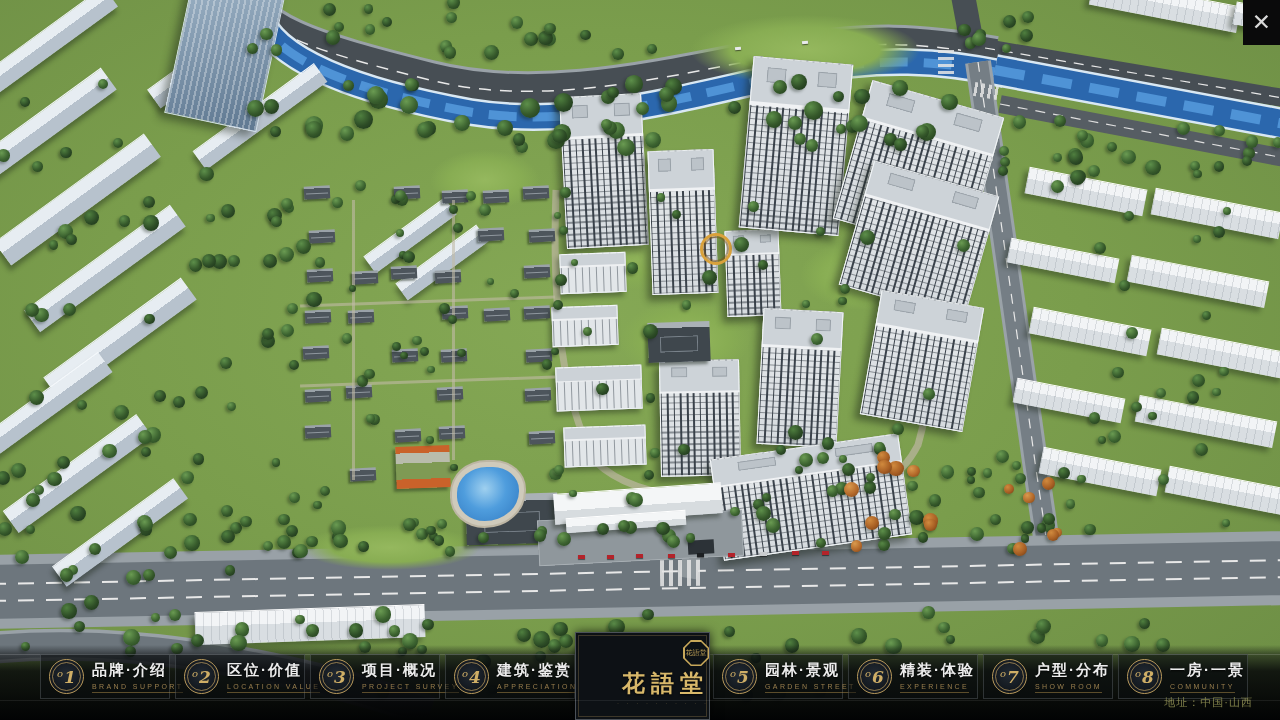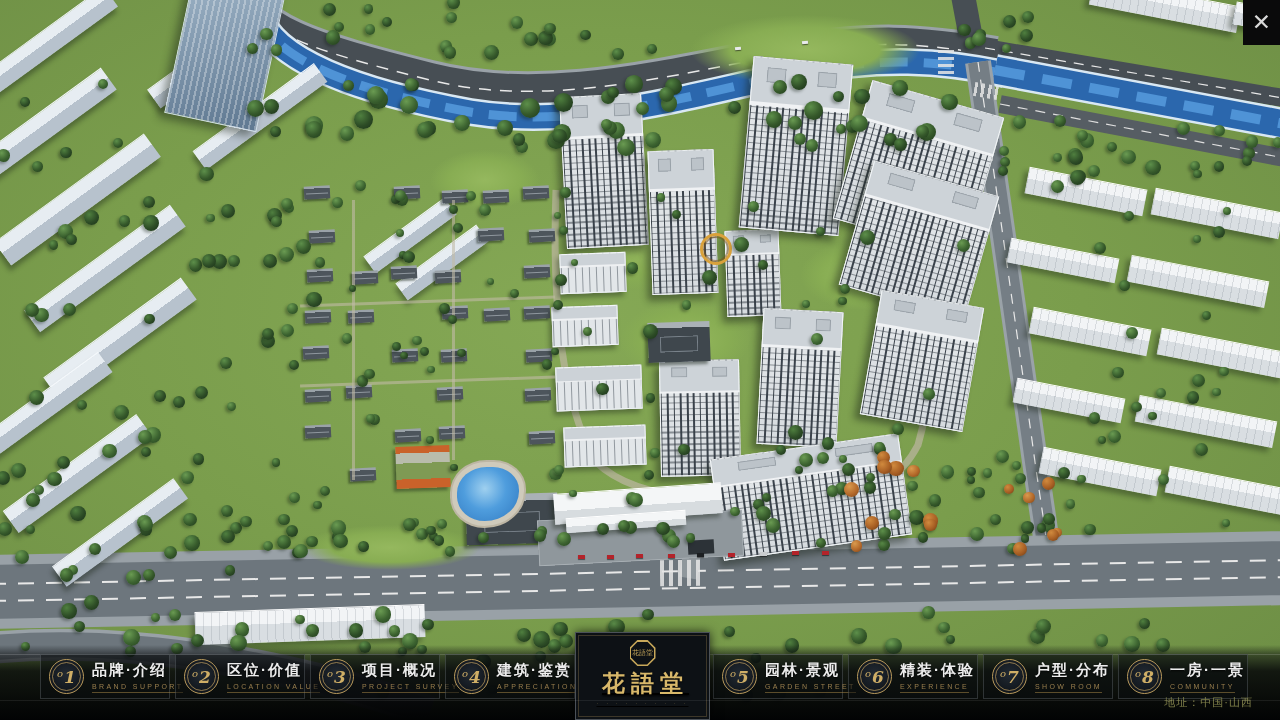--- a/index.html
+++ b/index.html
@@ -58,21 +58,21 @@
     position:relative;flex:0 0 auto;display:flex;align-items:center;justify-content:center;
     font-family:"DejaVu Serif",serif;font-style:italic;color:#cfae66;}
   .badge::before{content:"";position:absolute;inset:2px;border-radius:50%;border:1px solid rgba(185,154,92,.75);}
   .badge .o{font-size:10px;margin-right:1px;margin-top:-6px;}
   .badge .n{font-size:17px;font-weight:bold;}
   .mlabels{margin-left:8px;display:flex;flex-direction:column;align-items:flex-start;}
   .zh{font-size:15px;font-weight:bold;color:#ececec;letter-spacing:2px;white-space:nowrap;text-shadow:0 1px 2px rgba(0,0,0,.8);}
   .en{font-size:7px;color:#9a7f4e;letter-spacing:2.4px;margin-top:3px;padding-bottom:2px;border-bottom:1px solid rgba(160,130,70,.55);white-space:nowrap;}
   .logo-panel{position:absolute;left:575px;top:-13px;width:135px;height:88px;background:#0d1115;
     border:1px solid rgba(150,160,170,.45);box-sizing:border-box;box-shadow:inset 0 0 0 2px #0d1115, inset 0 0 0 3px rgba(185,154,92,.28), 0 0 10px rgba(0,0,0,.7);
-    display:flex;flex-direction:column;align-items:center;cursor:pointer;text-decoration:underline;}
+    display:flex;flex-direction:column;align-items:flex-end;cursor:pointer;}
   .seal{margin-top:7px;width:26px;height:26px;background:#c8a85a;
     clip-path:polygon(30% 0,70% 0,100% 30%,100% 70%,70% 100%,30% 100%,0 70%,0 30%);position:relative;}
   .seal-in{position:absolute;inset:1.5px;background:#0d1115;clip-path:polygon(30% 0,70% 0,100% 30%,100% 70%,70% 100%,30% 100%,0 70%,0 30%);
     display:flex;align-items:center;justify-content:center;color:#c8a85a;font-size:7px;letter-spacing:0;}
   .logo-name{font-family:"DejaVu Serif",serif;font-weight:bold;color:#d8b86a;font-size:23px;letter-spacing:6px;margin-top:2px;margin-left:6px;
     text-shadow:0 1px 2px rgba(0,0,0,.9);}
   .logo-sub{color:rgba(200,170,100,.55);font-size:6px;letter-spacing:3px;margin-top:1px;}
   .address{position:absolute;right:27px;top:50px;color:#8f8f52;font-size:11px;letter-spacing:1px;opacity:.9;}
 </style>
 </head>

